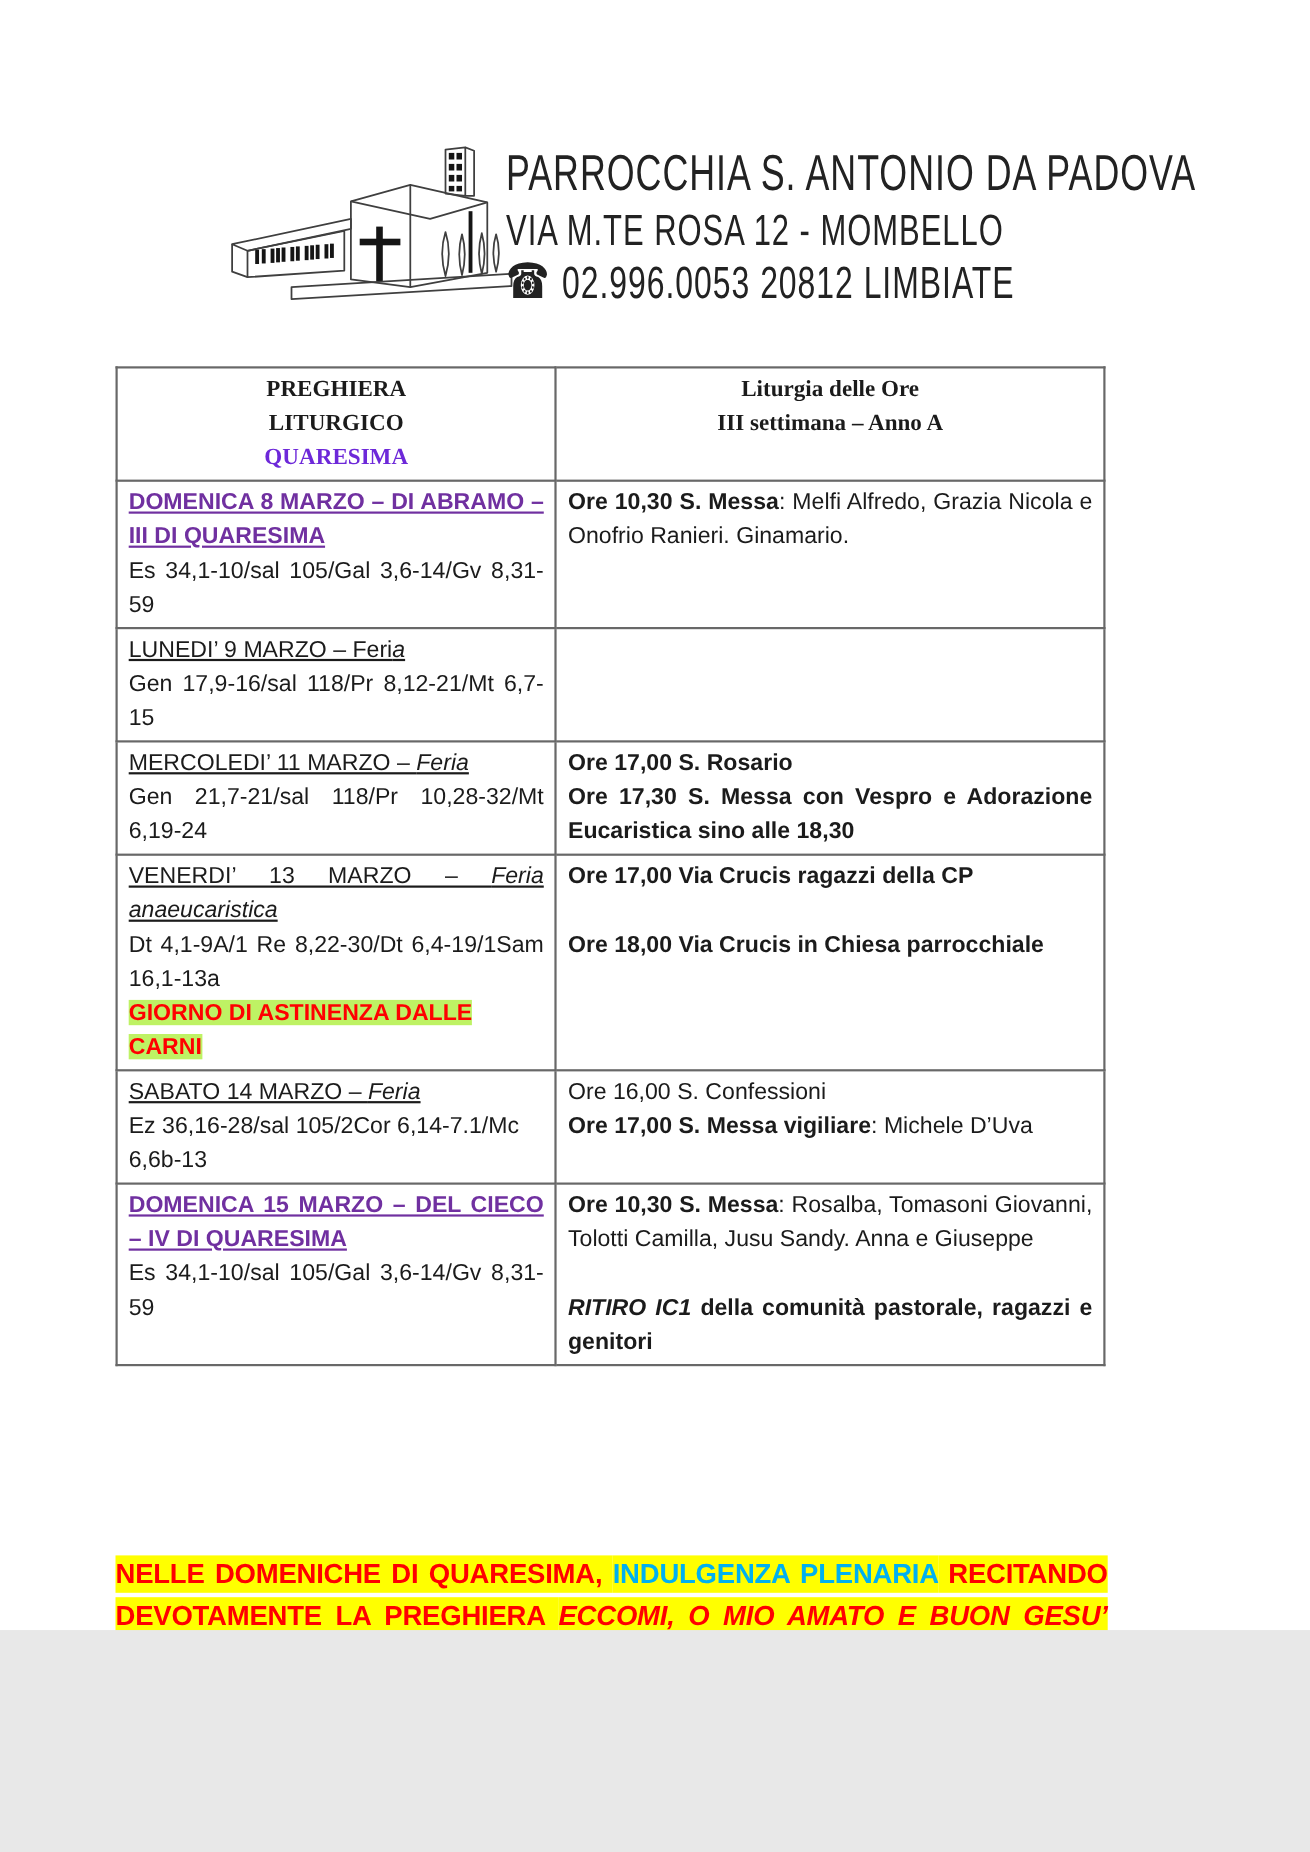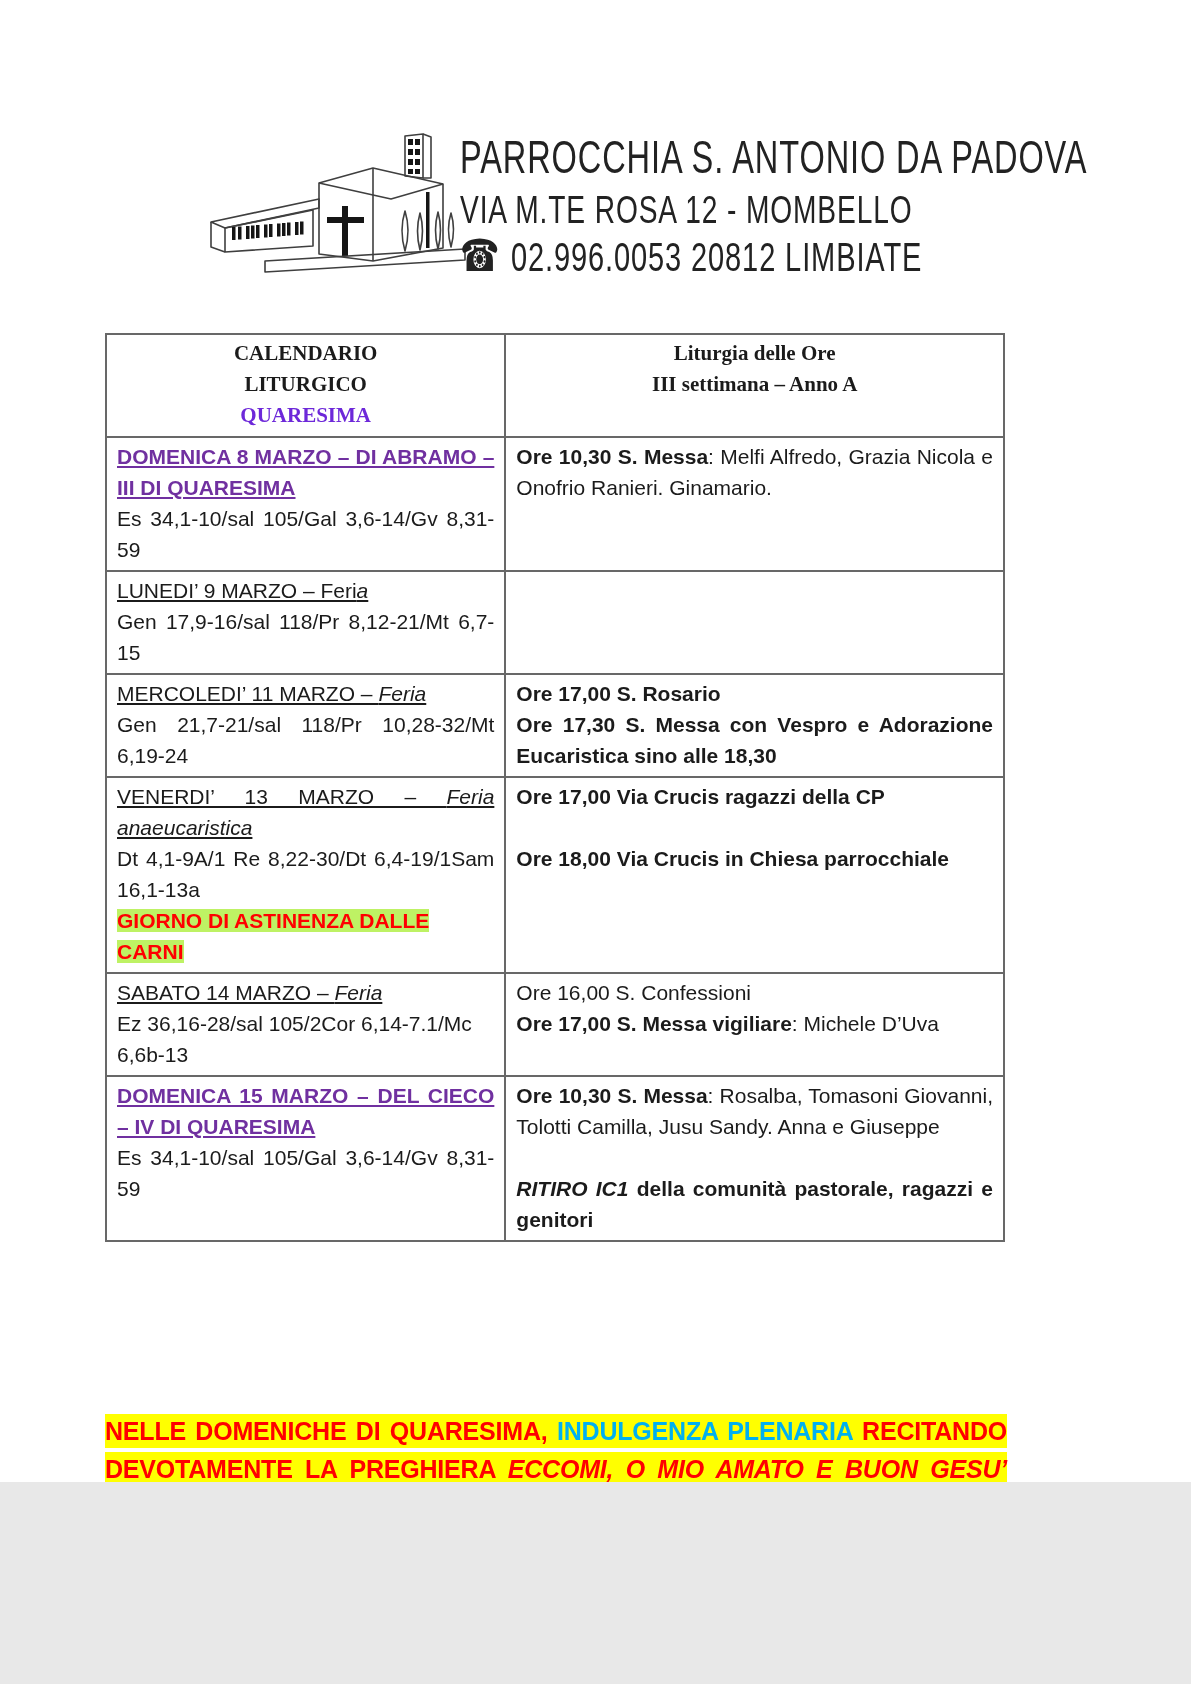--- a/index.html
+++ b/index.html
@@ -120,21 +120,21 @@
     <div class="stamp-line stamp-l2">VIA M.TE ROSA 12 - MOMBELLO</div>
     <div class="stamp-line stamp-l3">
       <span class="phone-glyph">☎</span><span>02.996.0053 20812 LIMBIATE</span>
     </div>
   </div>
 
   <table class="cal">
     <tbody>
         <tr class="hdr">
       <td class="cl">
-        <p>CALENDARIO</p>
+        <p>PREGHIERA</p>
         <p>LITURGICO</p>
         <p class="sub">QUARESIMA</p>
       </td>
       <td class="cr">
         <p>Liturgia delle Ore</p>
         <p>III settimana – Anno A</p>
       </td>
     </tr>
 
     <tr>

